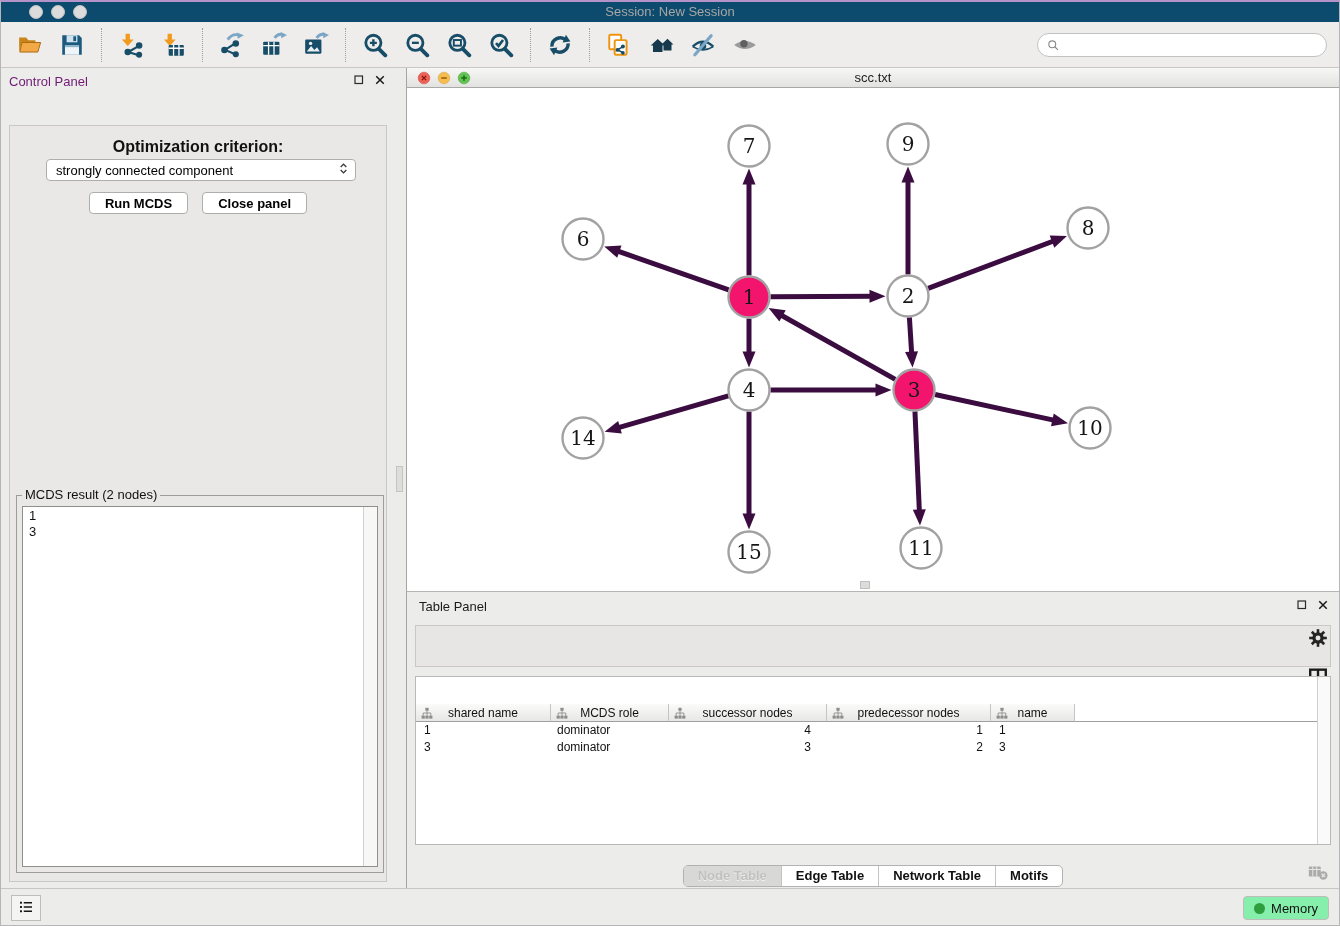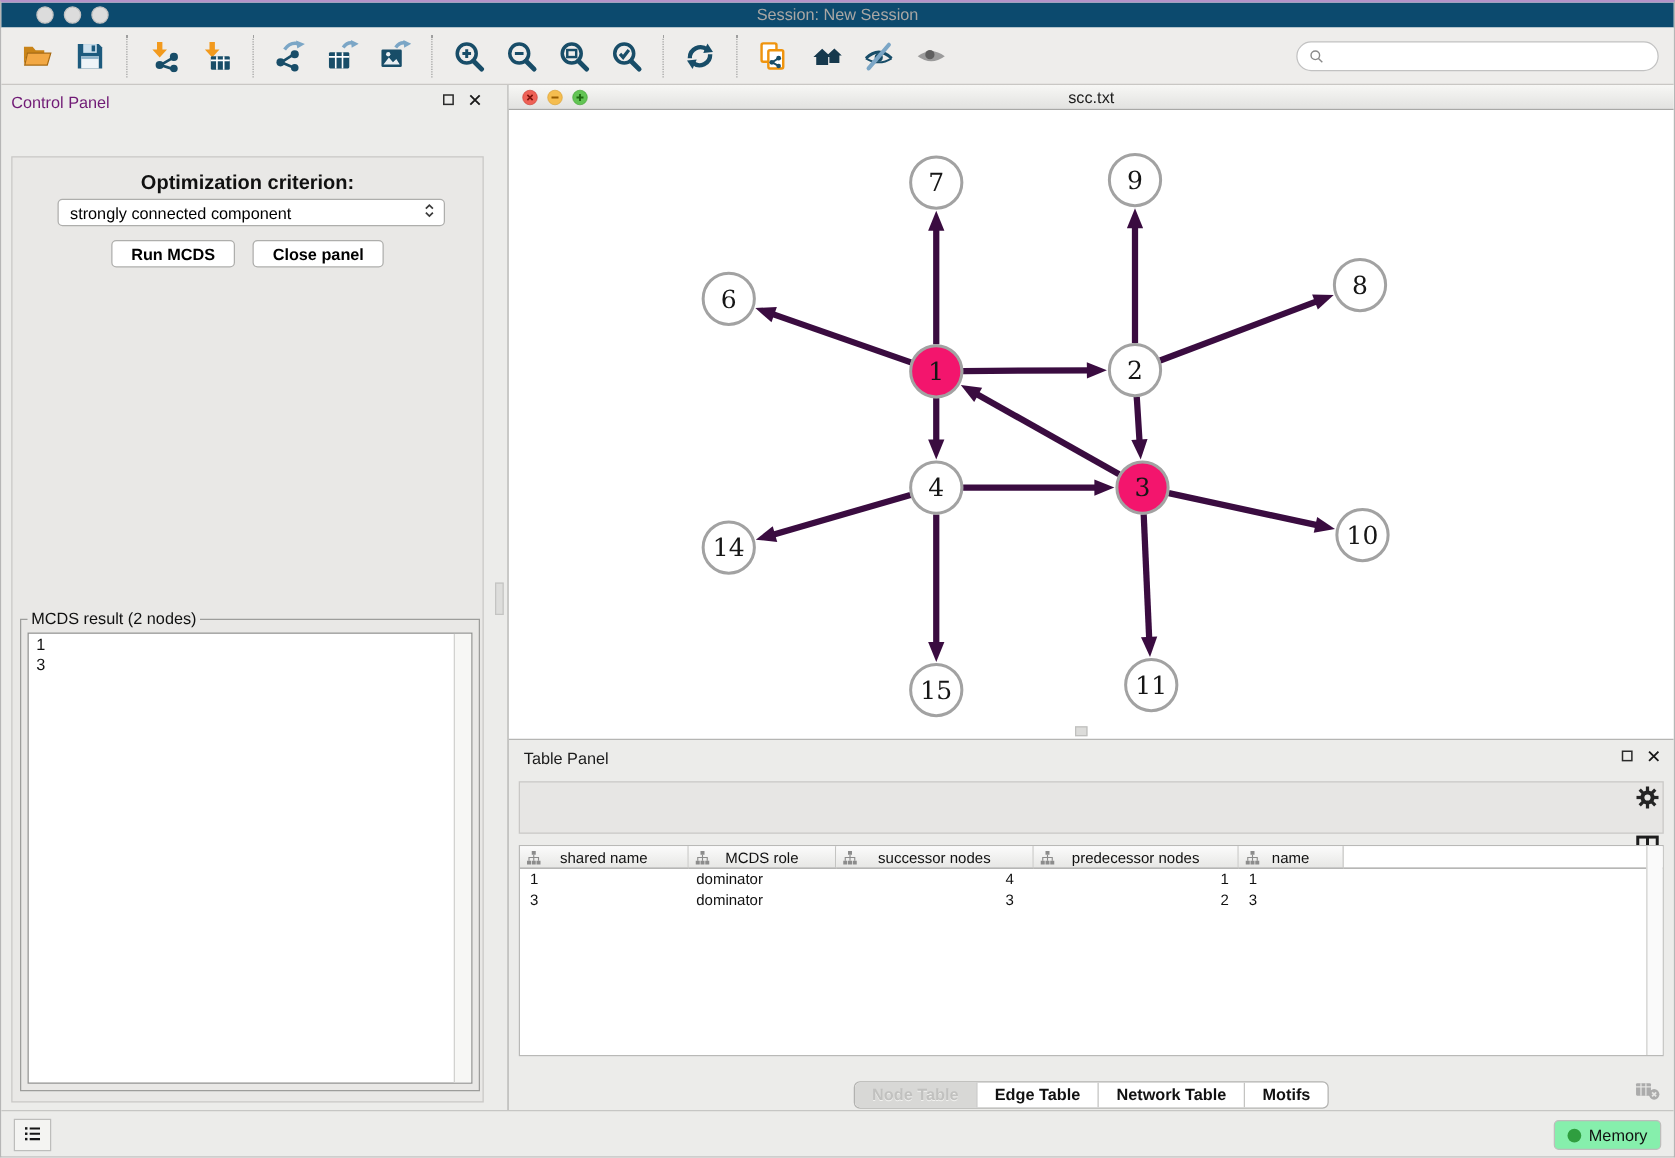--- a/index.html
+++ b/index.html
@@ -55,21 +55,21 @@
   .nw-grip{position:absolute;bottom:2px;left:453px;width:10px;height:8px;background:#dcdcda;border:1px solid #c0c0be;}
   
   .table-panel{height:296px;background:#ececea;position:relative;}
   .tp-title{position:absolute;left:12px;top:7px;font-size:13px;color:#1b1b1b;}
   .tp-toolbar{position:absolute;left:8px;top:33px;width:916px;height:42px;background:#e7e6e4;border:1px solid #c9c8c6;display:flex;align-items:flex-end;padding-left:12px;gap:15px;flex-direction:column;}
   .tp-tbtn{width:24px;height:24px;border:none;background:none;padding:1px;cursor:default;}
   .tp-tbtn svg{width:22px;height:22px;display:block;}
   .fxicon{font:italic 17px "DejaVu Serif",serif;color:#a6a6a6;}
   .tp-table{position:absolute;left:8px;top:84px;width:916px;height:169px;background:#fff;border:1px solid #b9b9b7;}
   .tp-scroll{position:absolute;top:0;right:0;bottom:0;width:13px;background:#fafafa;border-left:1px solid #cfcfcd;}
-  .tp-header{display:flex;height:18px;}
+  .tp-header{display:flex;height:18px;margin-top:27px;}
   .tp-hcell{background:linear-gradient(#fbfbfb,#e7e7e5);border-right:1px solid #c4c4c2;border-bottom:1px solid #9f9f9d;
     position:relative;display:flex;align-items:center;justify-content:center;font-size:12px;color:#111;}
   .tp-hcell svg{width:12px;height:12px;position:absolute;left:5px;top:3px;}
   .tp-hfill{flex:1;border-bottom:1px solid #9f9f9d;background:#fff;}
   .tp-row{display:flex;height:17px;font-size:12px;color:#111;}
   .tp-cell{padding:0 8px;line-height:17px;white-space:nowrap;overflow:hidden;}
   .al{text-align:left;} .ar{text-align:right;}
   .tp-cell.c2{padding-right:16px;} .tp-cell.c1{padding-left:6px;}
   .tp-tabs{position:absolute;left:0;right:0;top:273px;display:flex;justify-content:center;}
   

